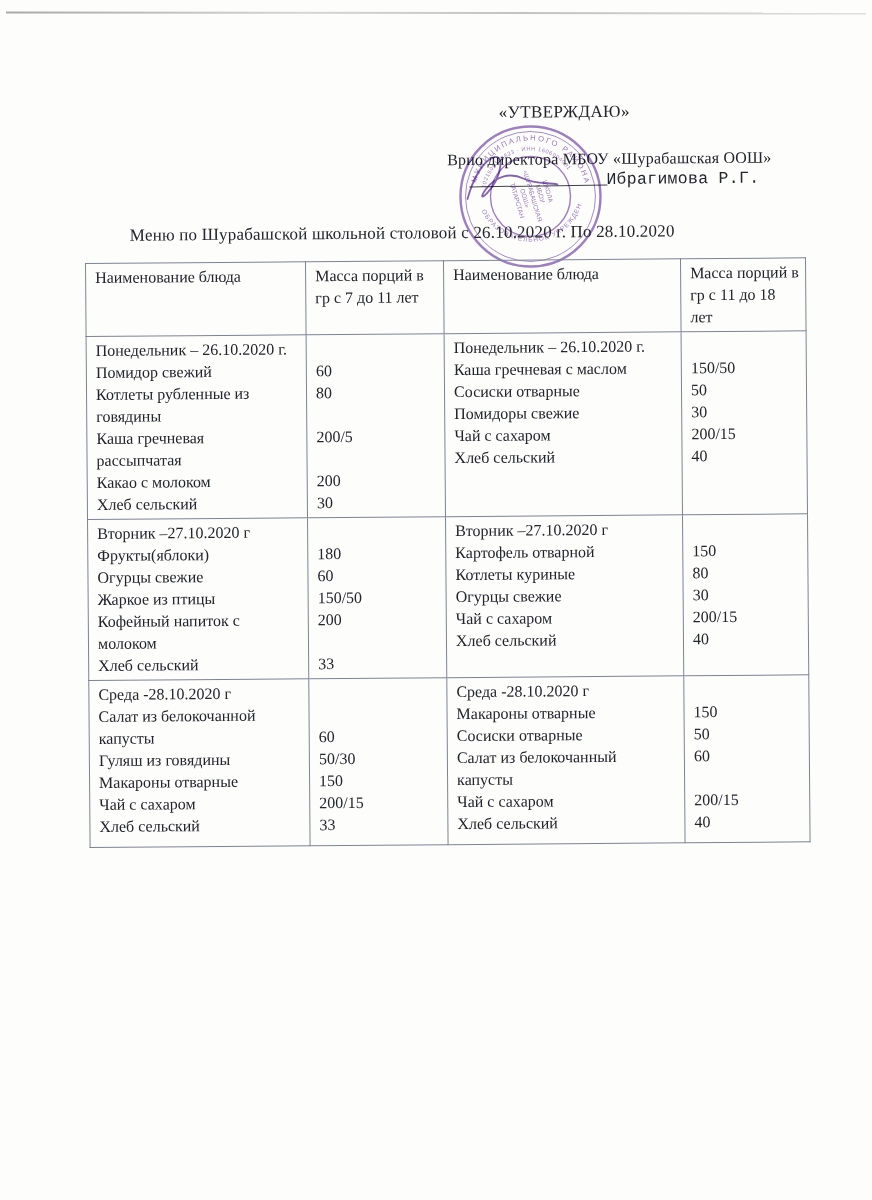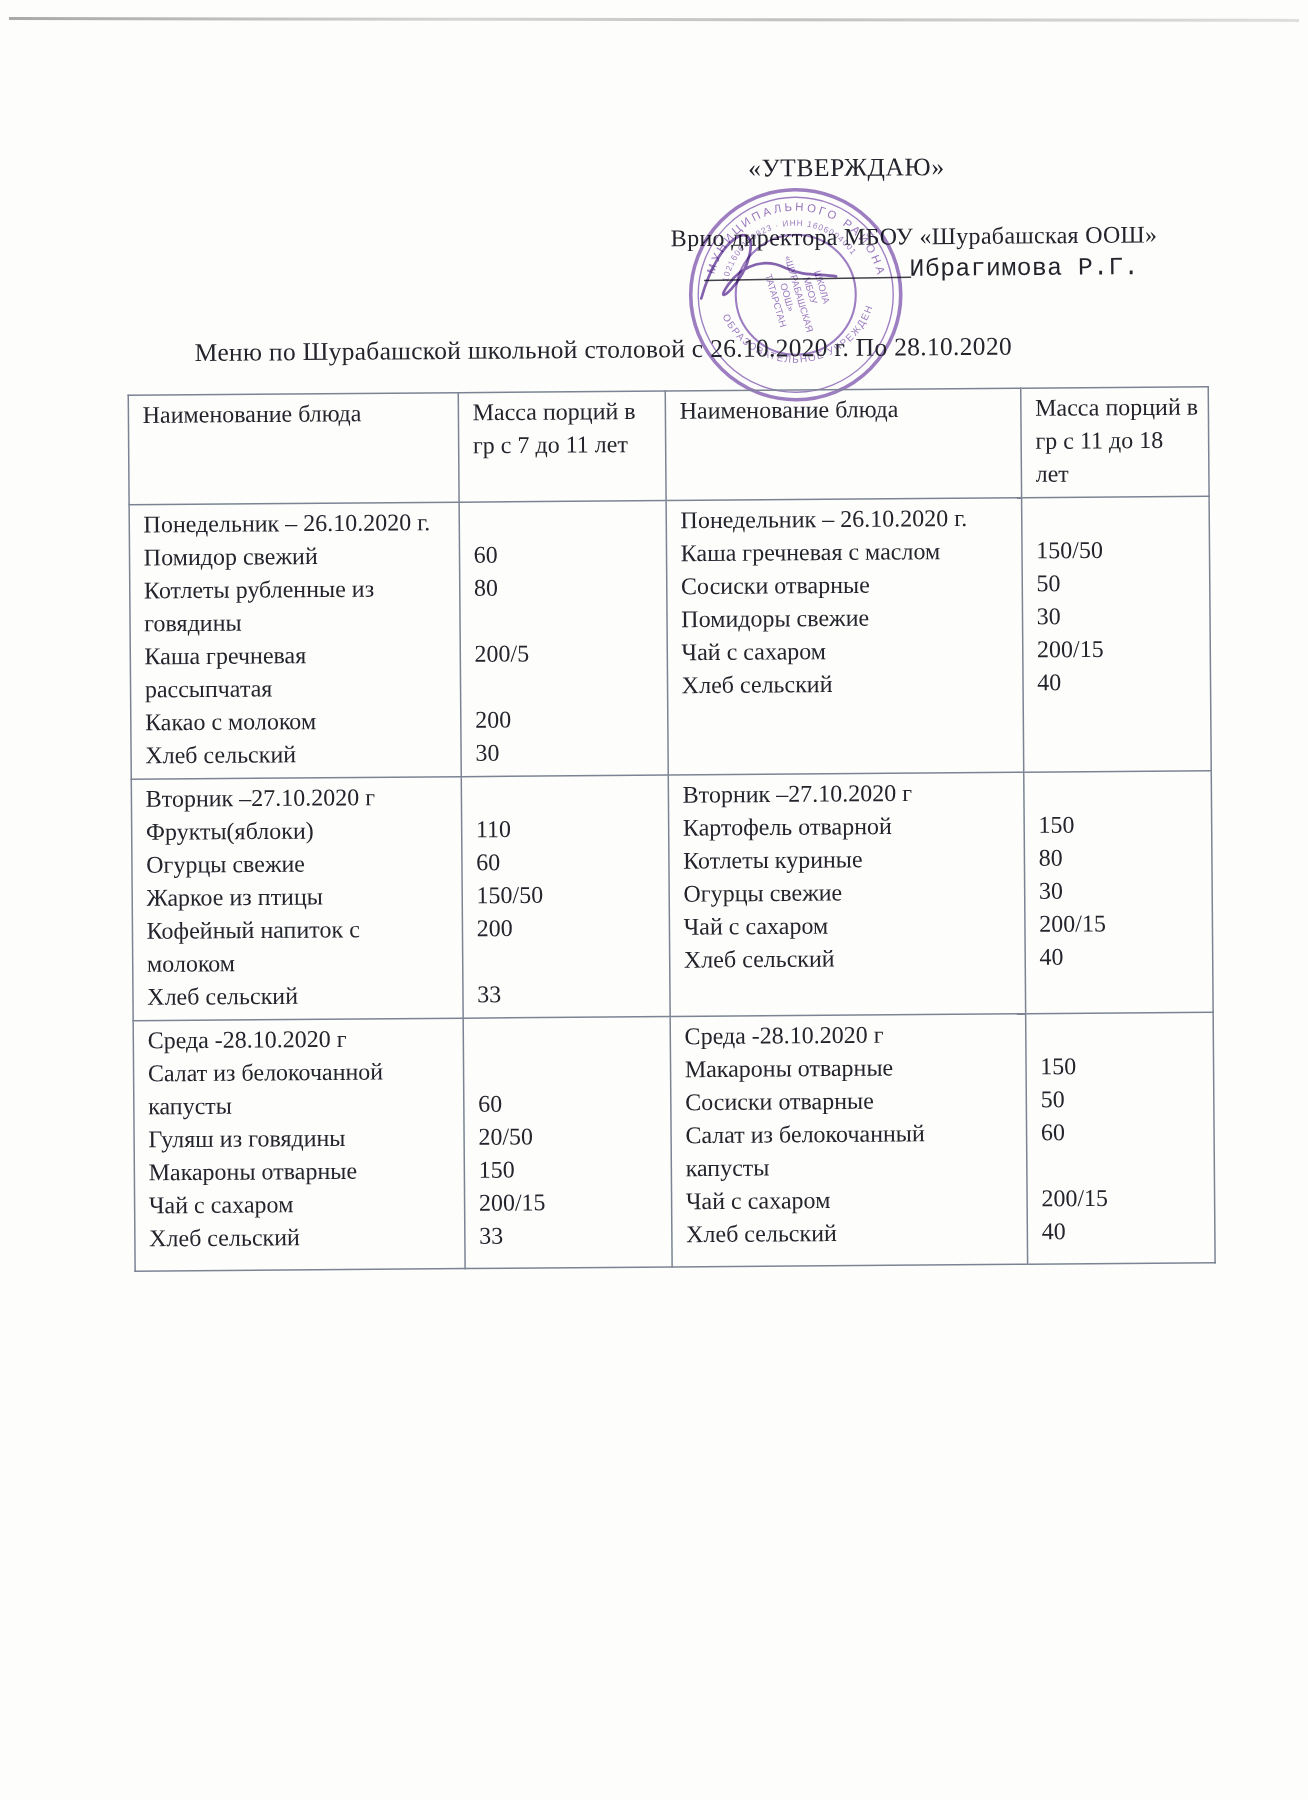--- a/index.html
+++ b/index.html
@@ -176,21 +176,21 @@
             <div class="line">Вторник –27.10.2020 г</div>
             <div class="line">Фрукты(яблоки)</div>
             <div class="line">Огурцы свежие</div>
             <div class="line">Жаркое из птицы</div>
             <div class="line">Кофейный напиток с</div>
             <div class="line">молоком</div>
             <div class="line">Хлеб сельский</div>
           </td>
           <td style="height: 149px;">
             <div class="line">&nbsp;</div>
-            <div class="line">110</div>
+            <div class="line">180</div>
             <div class="line">60</div>
             <div class="line">150/50</div>
             <div class="line">200</div>
             <div class="line">&nbsp;</div>
             <div class="line">33</div>
           </td>
           <td style="height: 149px;">
             <div class="line">Вторник –27.10.2020 г</div>
             <div class="line">Картофель отварной</div>
             <div class="line">Котлеты куриные</div>
@@ -214,21 +214,21 @@
             <div class="line">капусты</div>
             <div class="line">Гуляш из говядины</div>
             <div class="line">Макароны отварные</div>
             <div class="line">Чай с сахаром</div>
             <div class="line">Хлеб сельский</div>
           </td>
           <td style="height: 160px;">
             <div class="line">&nbsp;</div>
             <div class="line">&nbsp;</div>
             <div class="line">60</div>
-            <div class="line">20/50</div>
+            <div class="line">50/30</div>
             <div class="line">150</div>
             <div class="line">200/15</div>
             <div class="line">33</div>
           </td>
           <td style="height: 160px;">
             <div class="line">Среда -28.10.2020 г</div>
             <div class="line">Макароны отварные</div>
             <div class="line">Сосиски отварные</div>
             <div class="line"> Салат из белокочанный</div>
             <div class="line">капусты</div>

